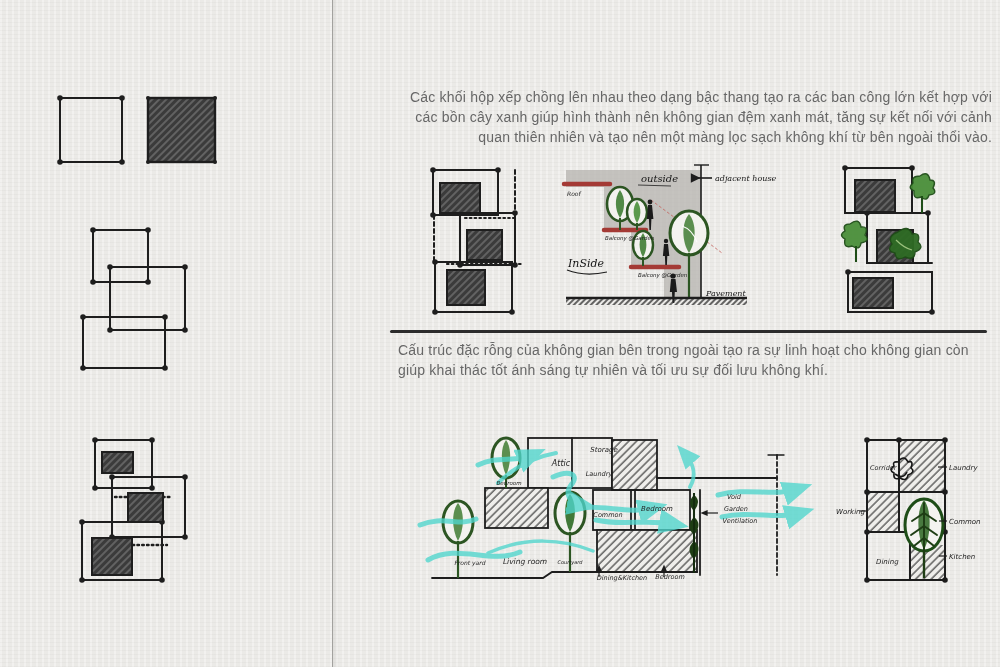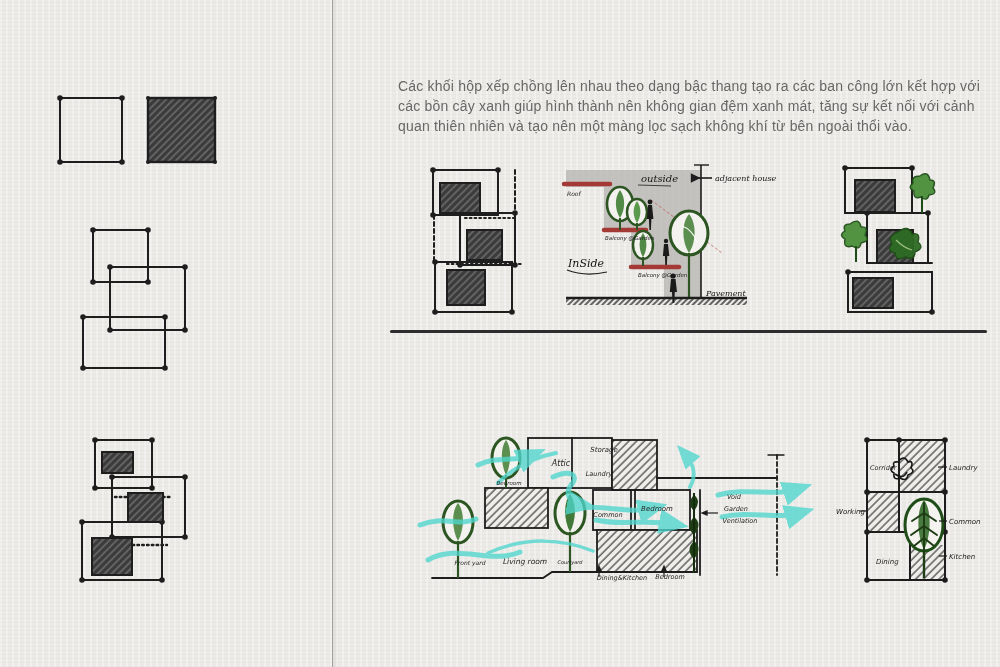--- a/index.html
+++ b/index.html
@@ -6,37 +6,38 @@
   .canvas{position:relative;width:1000px;height:667px;overflow:hidden;
     background:#ebeae7;
     background-image:
       repeating-linear-gradient(0deg, rgba(130,128,122,0.05) 0 1px, transparent 1px 4px),
       repeating-linear-gradient(90deg, rgba(255,255,255,0.35) 0 2px, transparent 2px 6px);
     font-family:"Liberation Sans", sans-serif;}
   .page-divider{position:absolute;left:332px;top:0;width:1px;height:667px;background:#a2a19e;}
   .page-divider-shadow{position:absolute;left:333px;top:0;width:6px;height:667px;
     background:linear-gradient(90deg, rgba(0,0,0,0.05), transparent);}
   .para{position:absolute;color:#676767;font-size:14px;line-height:1.44;letter-spacing:0.2px;width:594px;left:398px;}
-  .p1{top:76px;}
+  .p1{top:87px;text-align:right;}
   .p2{top:340px;}
   .rule{position:absolute;left:390px;top:330px;width:597px;height:3px;background:#2c2c2c;border-radius:2px;}
   .sk{position:absolute;}
   svg{display:block;overflow:visible;}
   .hand{font-family:"DejaVu Sans", sans-serif;font-style:italic;fill:#1d1d1d;}
   .hand-b{font-family:"DejaVu Serif", serif;font-style:italic;fill:#151515;}
 </style>
 </head>
 <body>
 
 <div class="canvas">
   <div class="page-divider"></div>
   <div class="page-divider-shadow"></div>
 
   <div class="para p1">Các khối hộp xếp chồng lên nhau theo dạng bậc thang tạo ra các ban công lớn kết hợp với các bồn cây xanh giúp hình thành nên không gian đệm xanh mát, tăng sự kết nối với cảnh quan thiên nhiên và tạo nên một màng lọc sạch không khí từ bên ngoài thổi vào.</div>
   <div class="rule"></div>
+  <div class="para p2">Cấu trúc đặc rỗng của không gian bên trong ngoài tạo ra sự linh hoạt cho không gian còn giúp khai thác tốt ánh sáng tự nhiên và tối ưu sự đối lưu không khí.</div>
 
   <div class="sk" style="left:45px;top:85px;">
     <svg width="190" height="95" viewBox="0 0 190 95">
       <defs>
         <pattern id="dk1" width="5" height="5" patternUnits="userSpaceOnUse" patternTransform="rotate(45)">
           <rect width="5" height="5" fill="#3b3b3b"></rect>
           <line x1="1" y1="0" x2="1" y2="5" stroke="#7d7d7d" stroke-width="1.2"></line>
         </pattern>
       </defs>
       <g stroke="#1e1e1e" stroke-width="2" fill="none" stroke-linecap="round">

